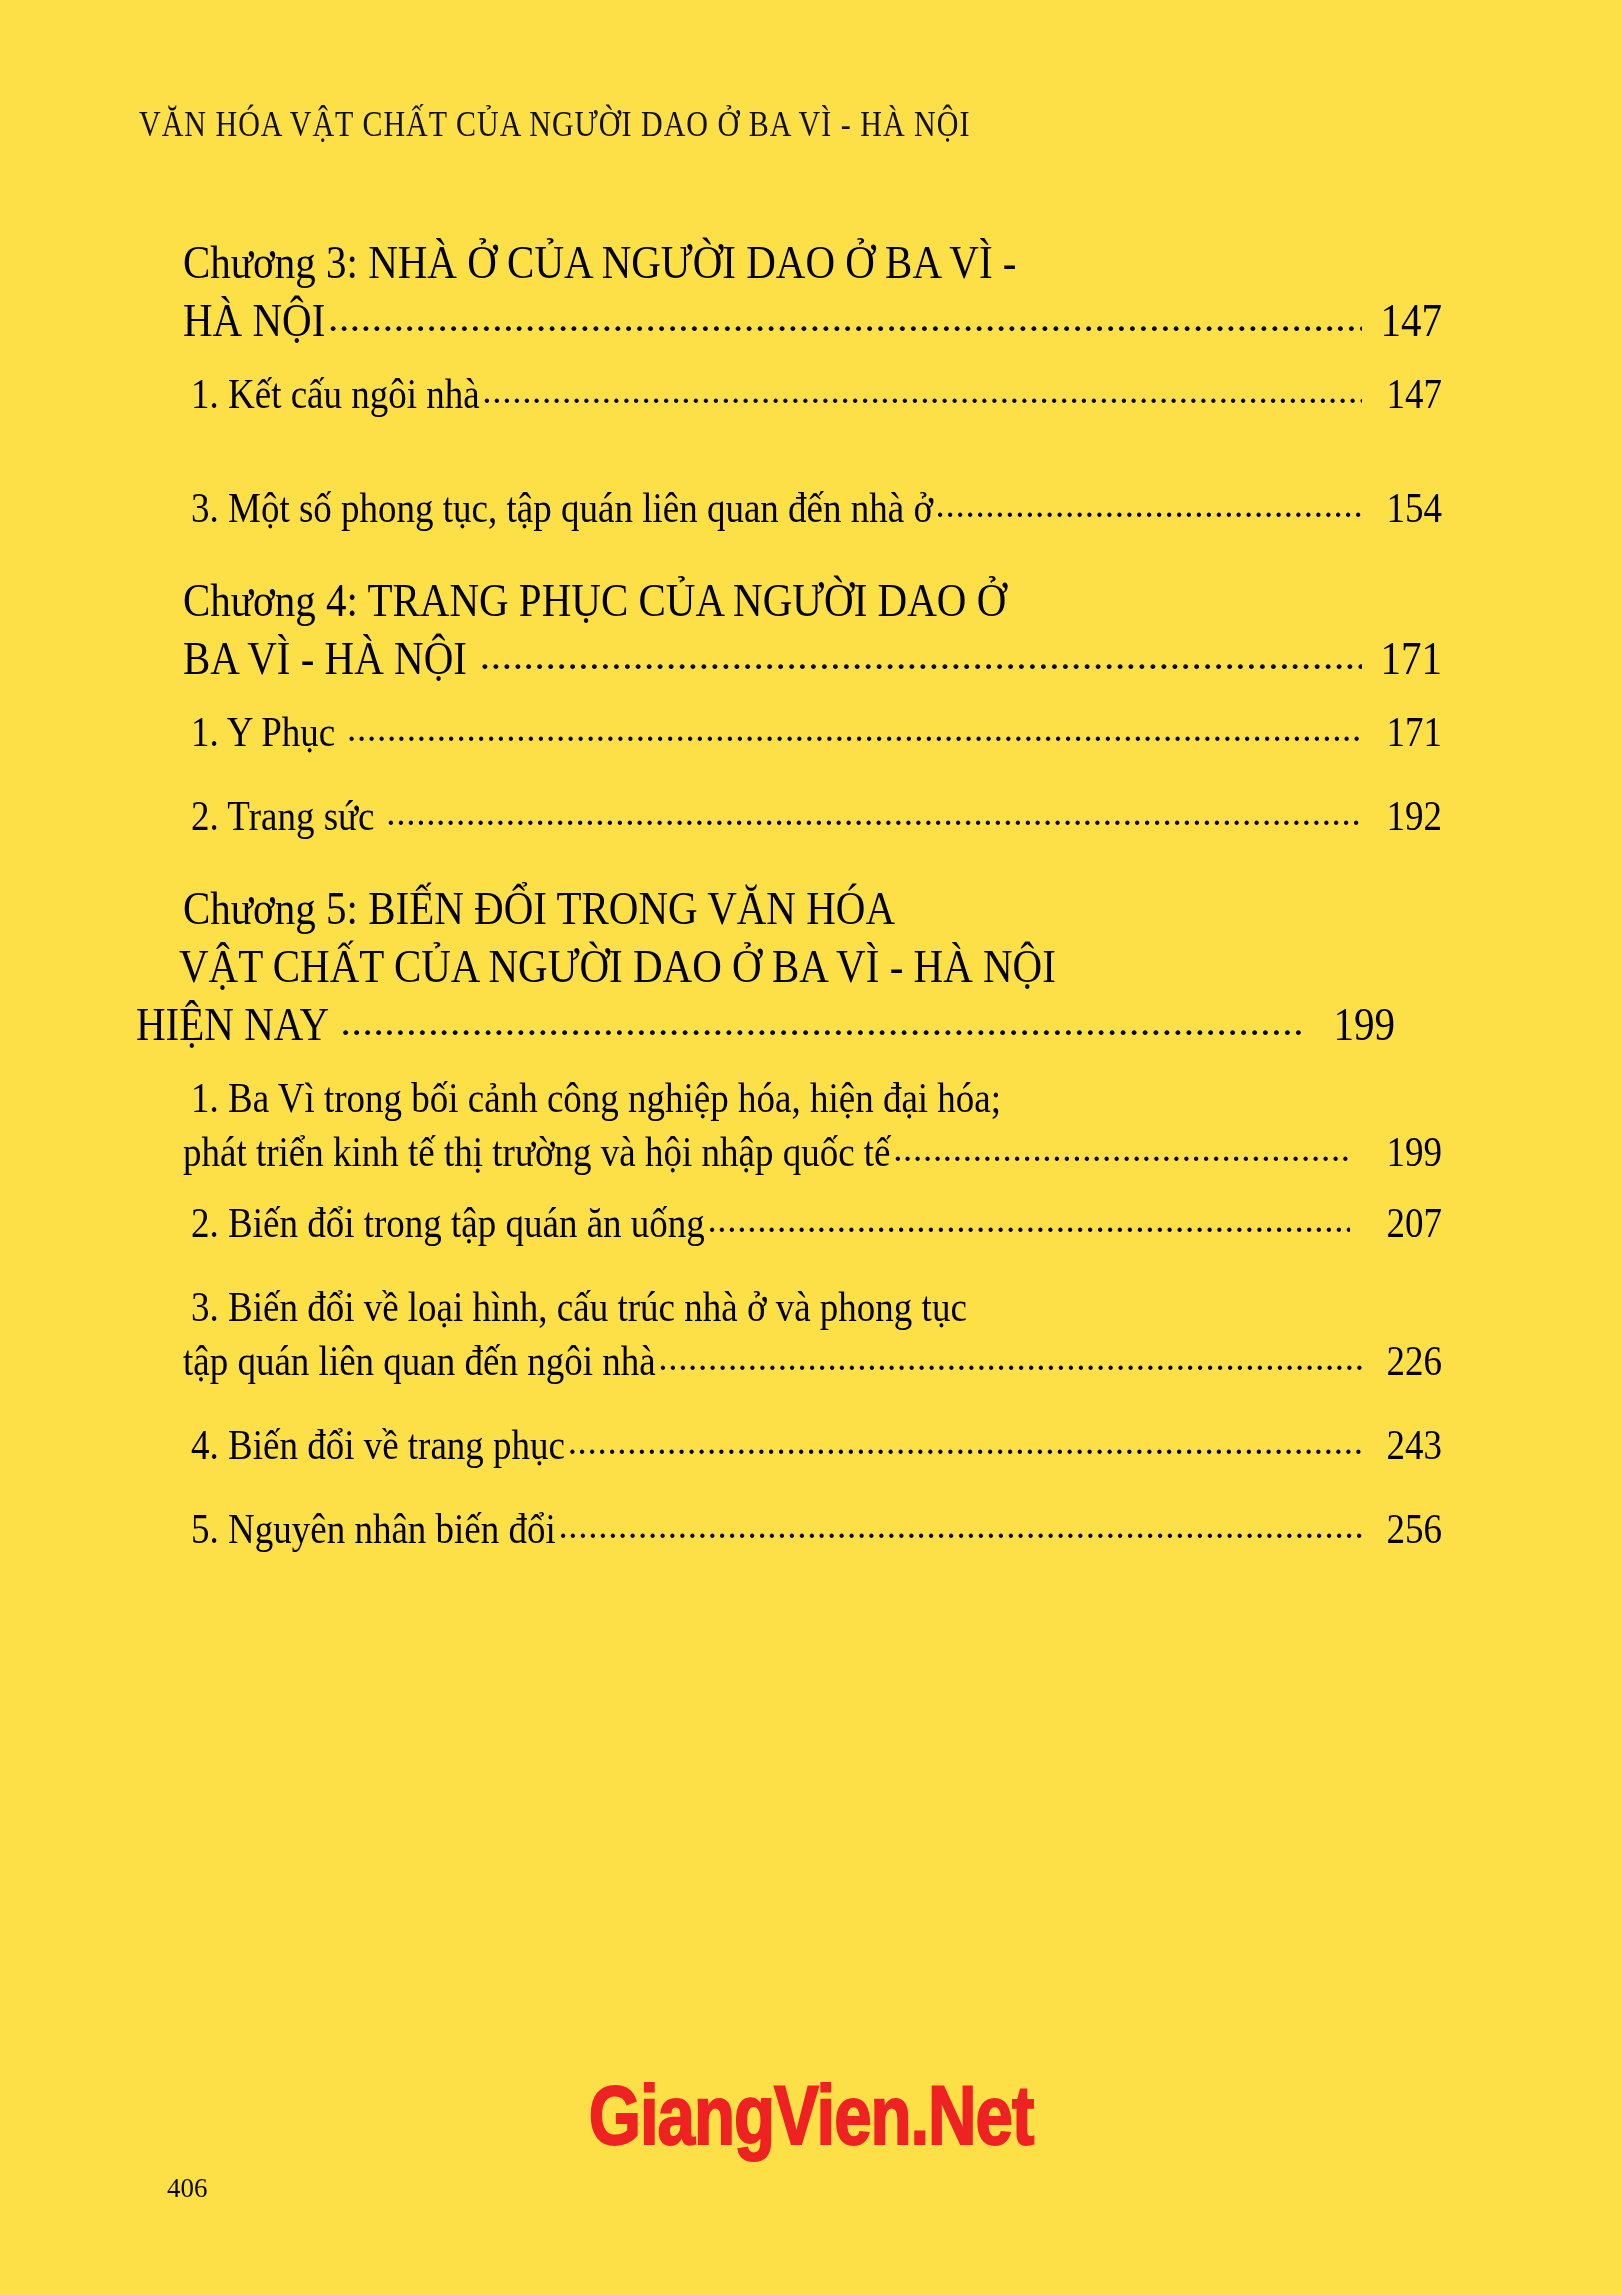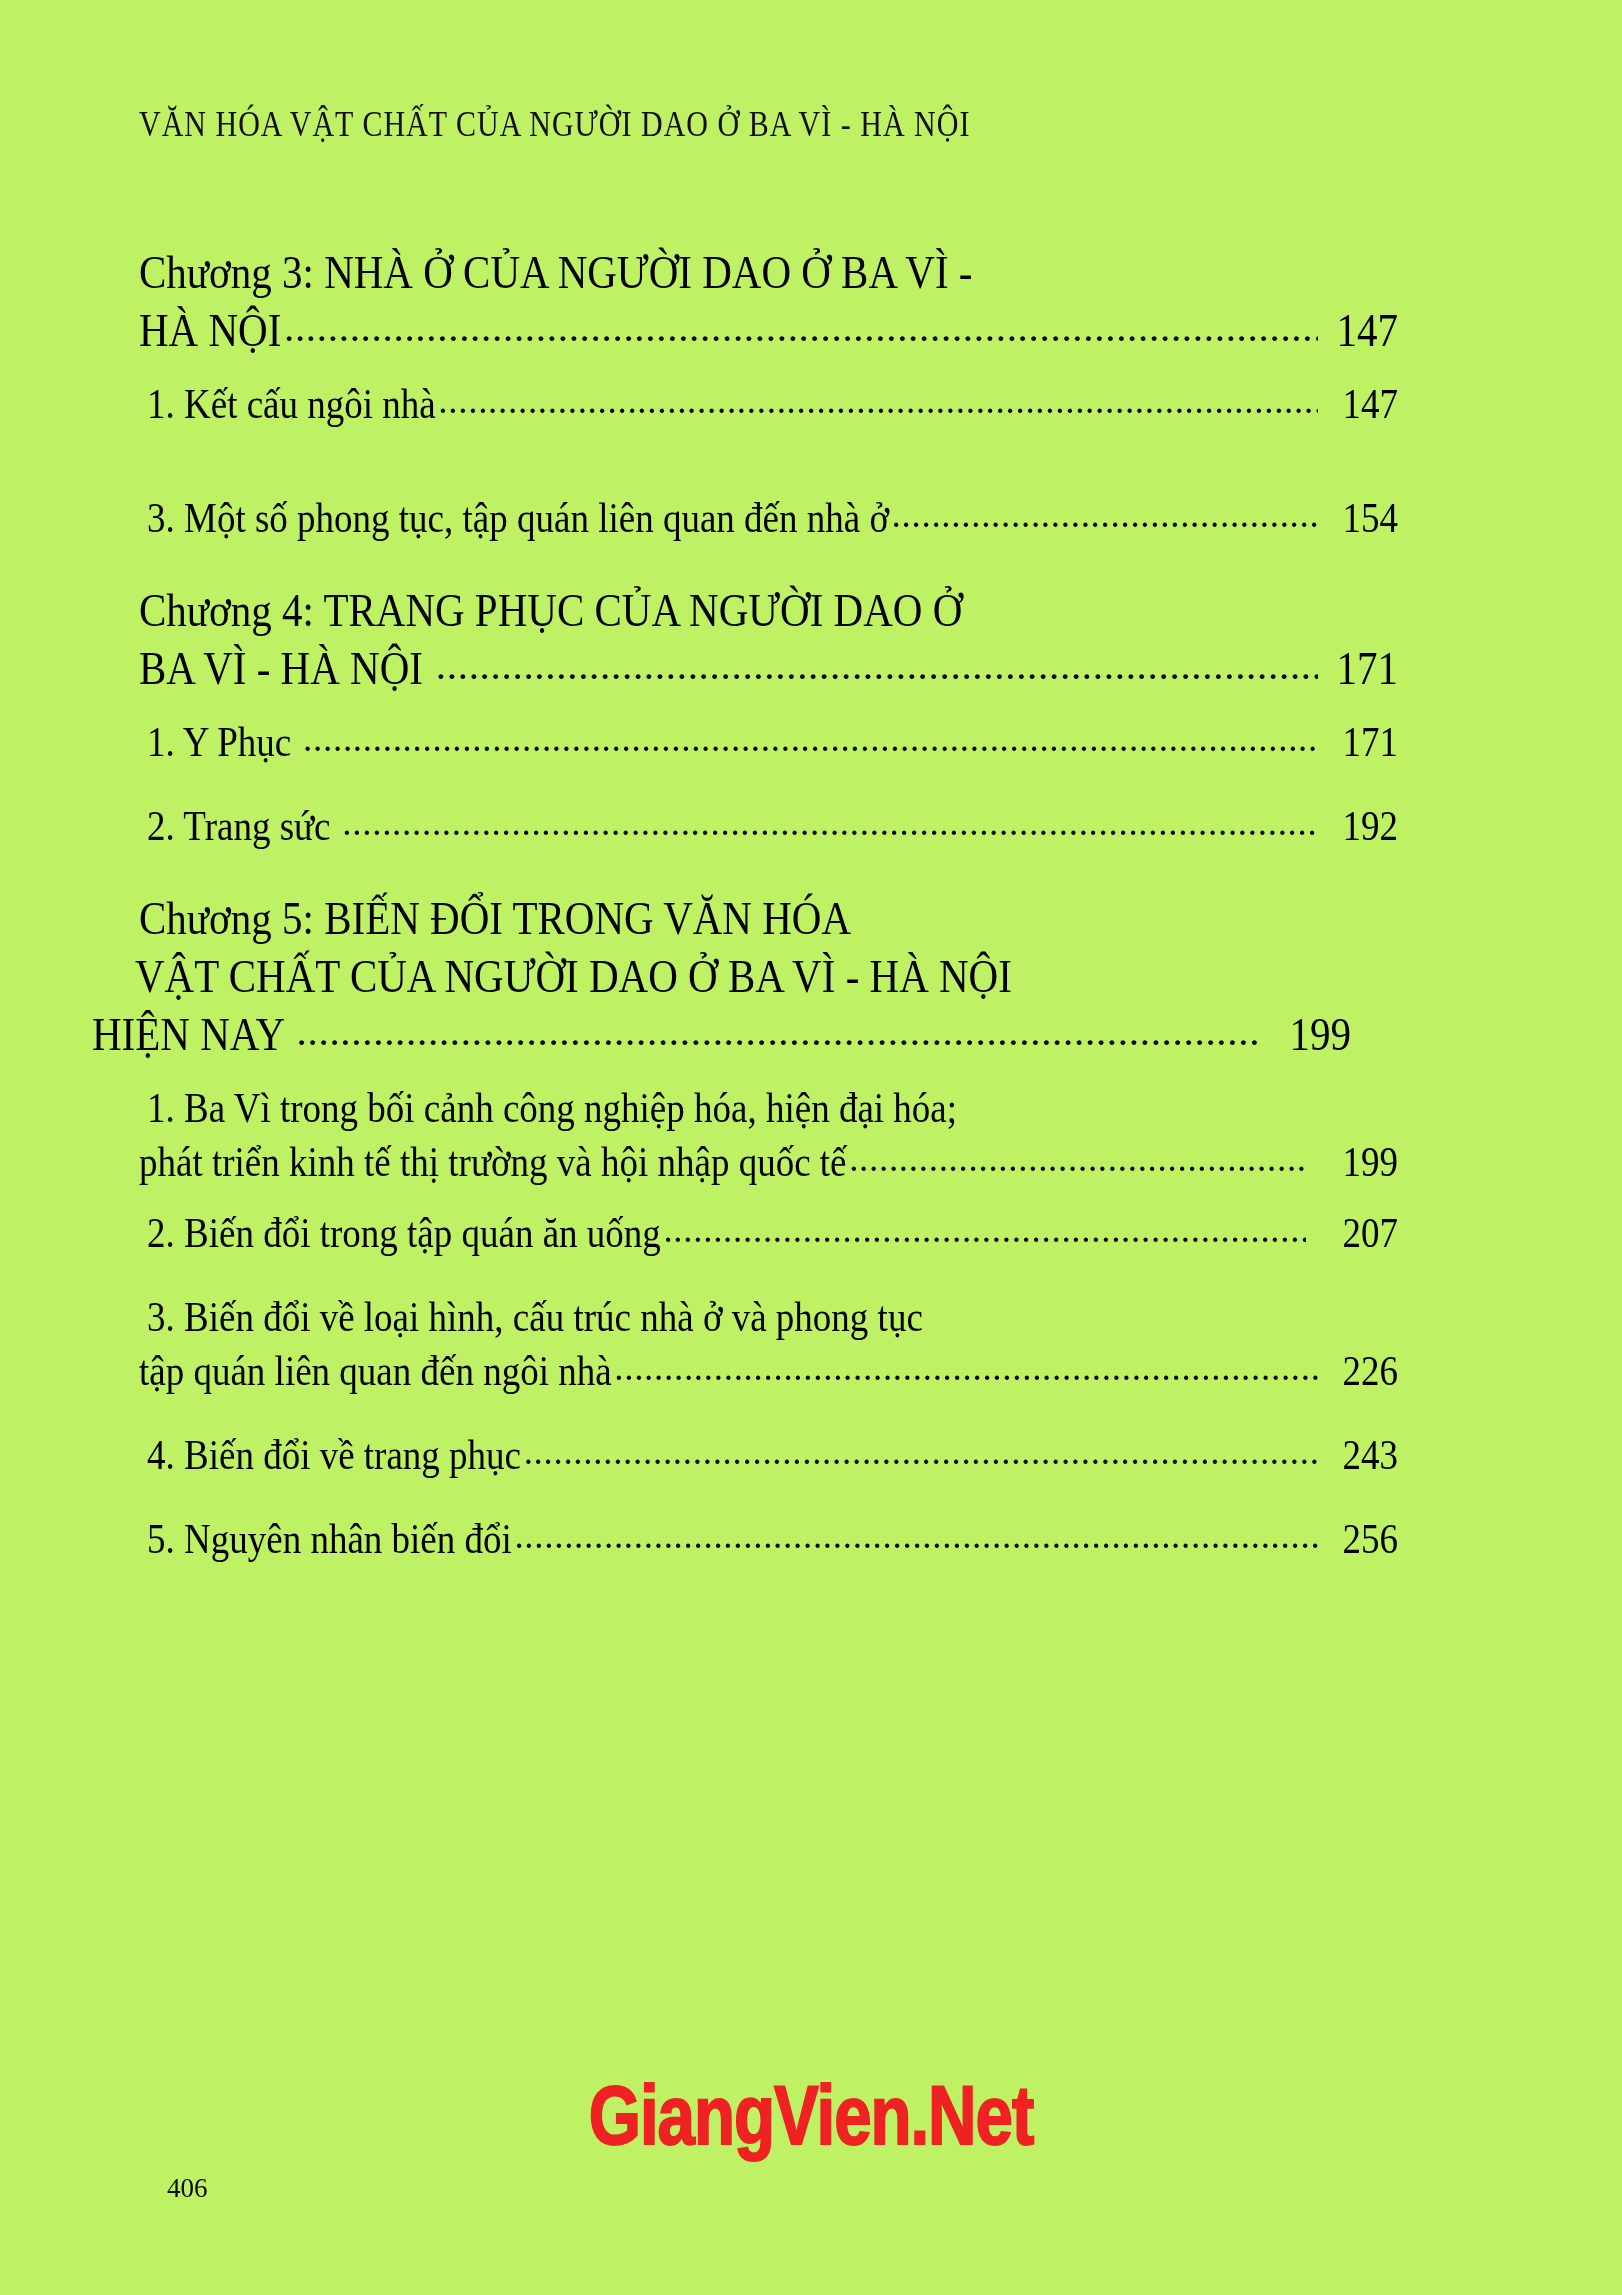--- a/index.html
+++ b/index.html
@@ -4,21 +4,21 @@
 <style>
   html, body {
     margin: 0;
     padding: 0;
     background: #ffffff;
   }
   .page {
     position: relative;
     width: 1622px;
     height: 2295px;
-    background: #bef264;
+    background: #fde047;
     font-family: "Liberation Serif", "DejaVu Serif", serif;
     color: #000000;
     overflow: hidden;
     box-sizing: border-box;
   }
 
   
   .running-head {
     position: absolute;
     left: 139px;
@@ -30,22 +30,23 @@
     color: #111;
     white-space: nowrap;
     transform: scaleY(1.22);
     transform-origin: left top;
   }
 
   
   .toc {
     position: absolute;
     left: 0;
-    top: 238px;
+    top: 228px;
     width: 1520px;
+    padding-left: 44px;
   }
 
   .entry {
     position: relative;
     box-sizing: border-box;
     width: 1622px;
   }
 
   
   .line {

